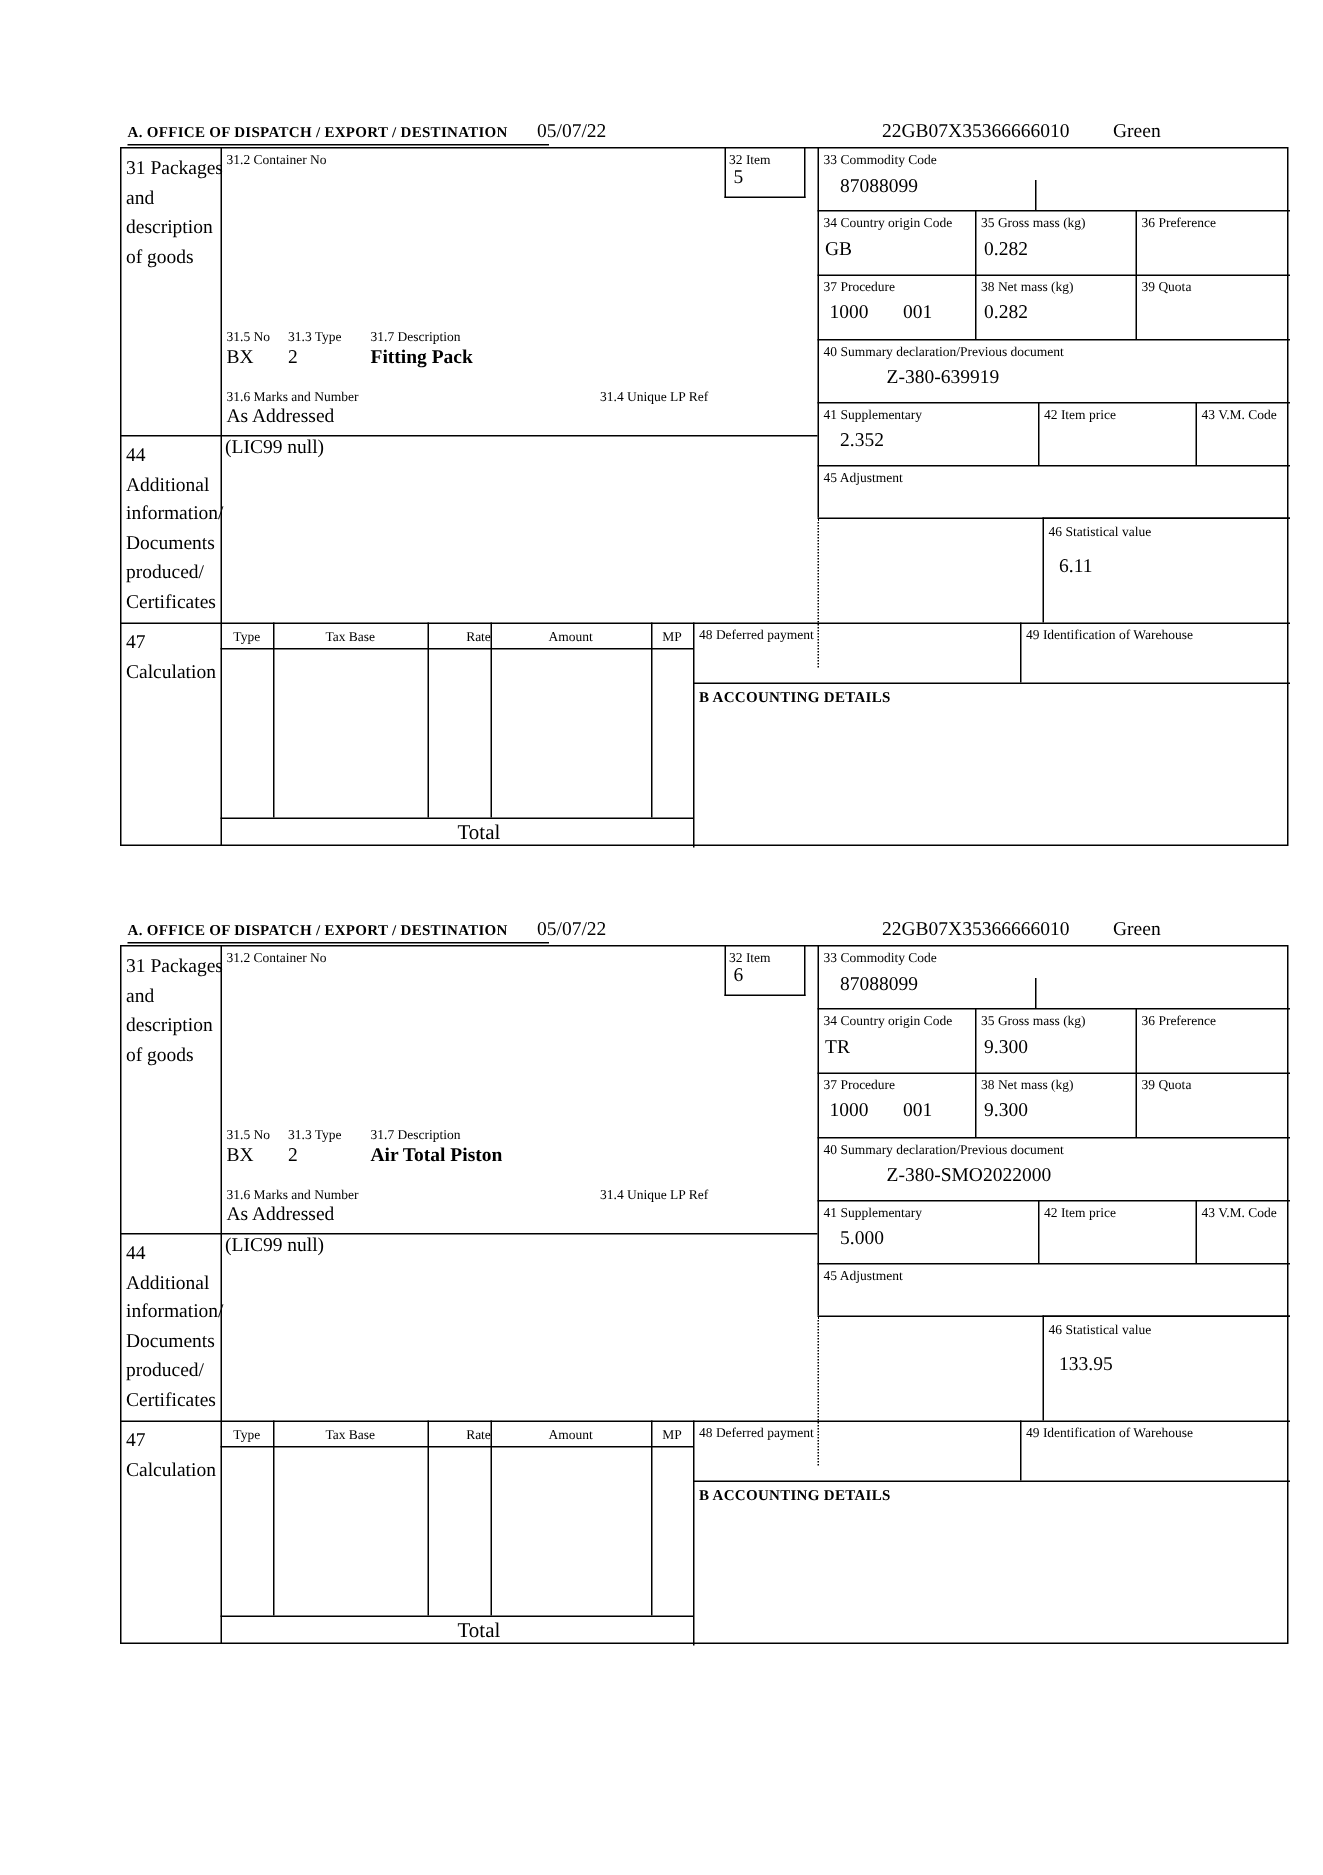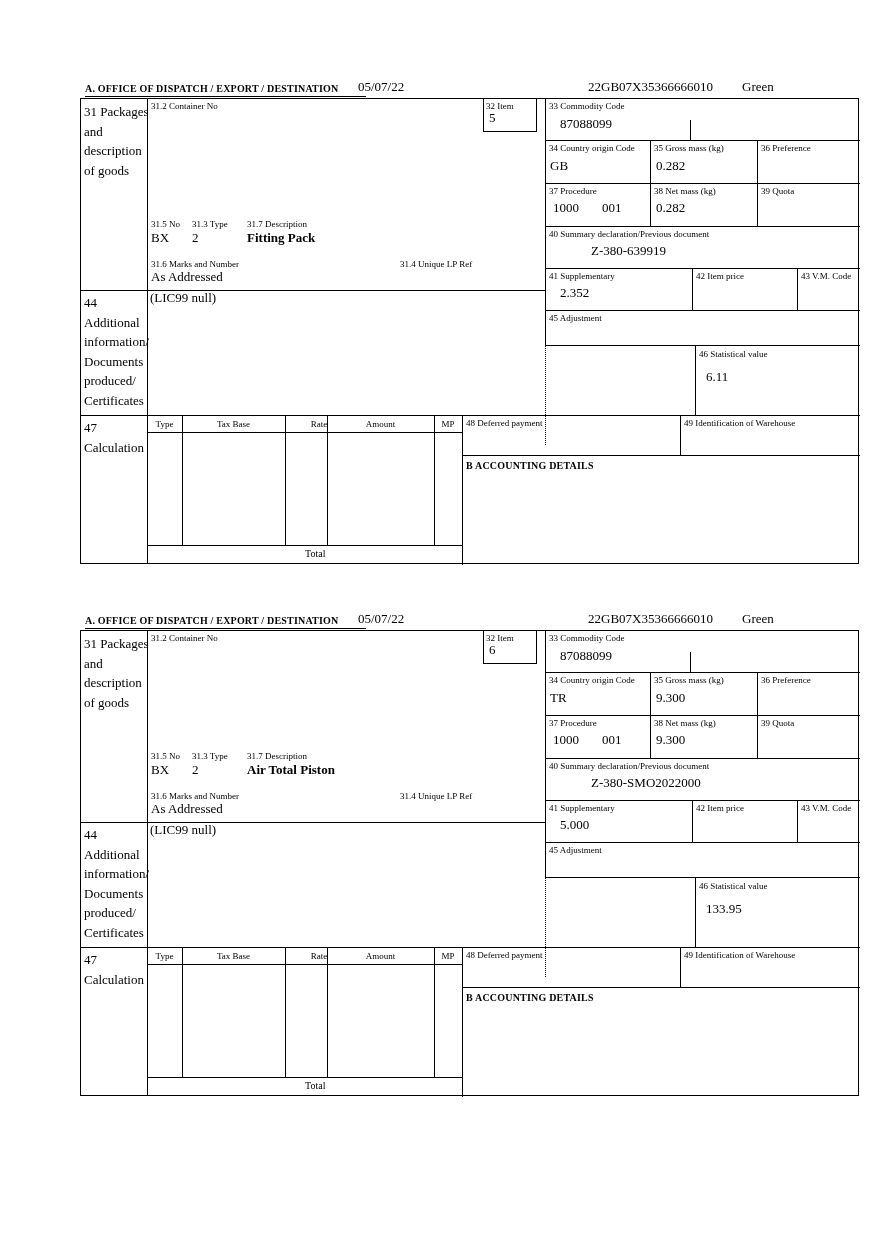--- a/index.html
+++ b/index.html
@@ -94,21 +94,21 @@
   .l-46 { left:699px; top:269px; }
   .v-46 { left:706px; top:290px; }
   .l-44 { left:84px;  top:213px; }
   .v-44 { left:150px; top:211px; }
   .l-47 { left:84px;  top:338px; }
   .th-type    { left:147px; top:339px; width:35px; }
   .th-taxbase { left:182px; top:339px; width:103px; }
   .th-rate    { left:285px; top:339px; width:42px;margin-left:13px; }
   .th-amount  { left:327px; top:339px; width:107px; }
   .th-mp      { left:434px; top:339px; width:28px; }
-  .v-total { position:absolute; left:305px; top:468px; font-size:10px; }
+  .v-total { position:absolute; left:305px; top:468px; font-size:14px; }
   .l-48 { left:466px; top:338px; }
   .l-49 { left:684px; top:338px; }
   .l-acct { position:absolute; left:466px; top:380px; font-size:10px; font-weight:bold; letter-spacing:.2px; }
 </style>
 </head>
 <body>
 
 <div id="sections">
   <div class="section">
 

